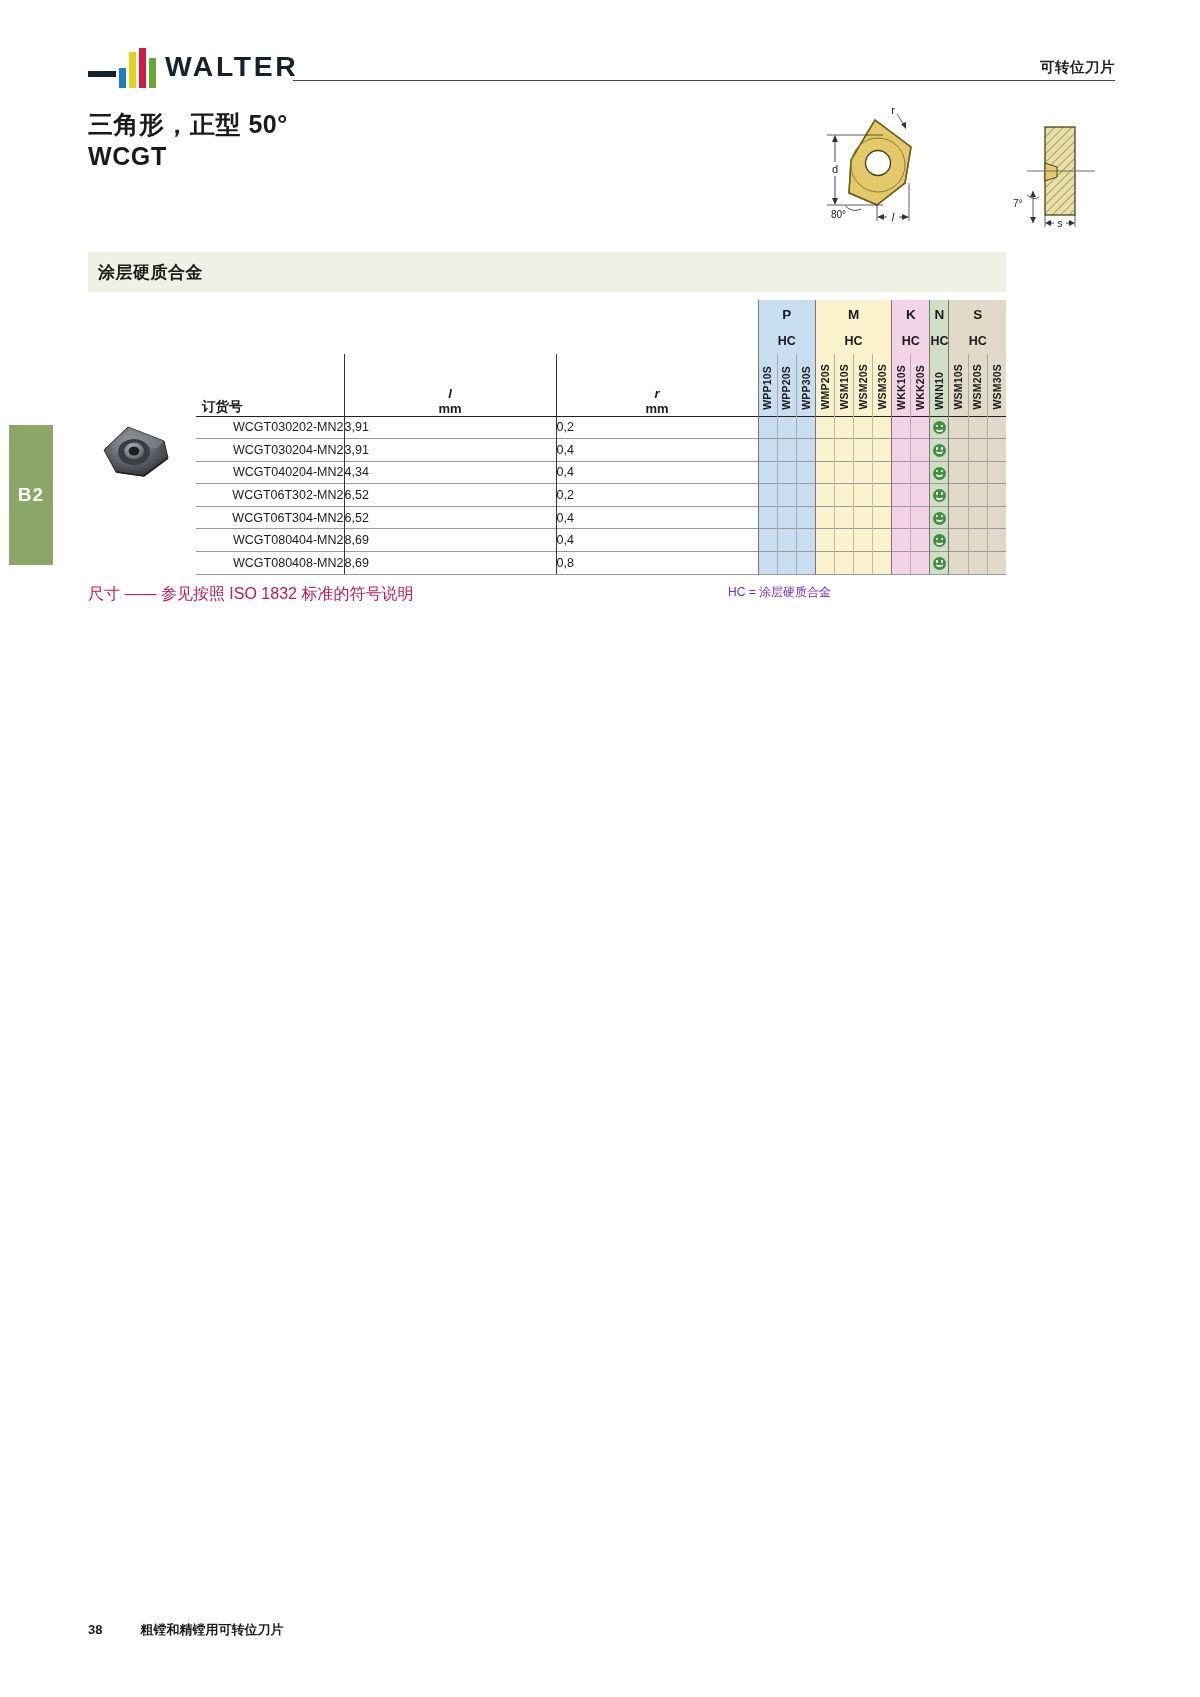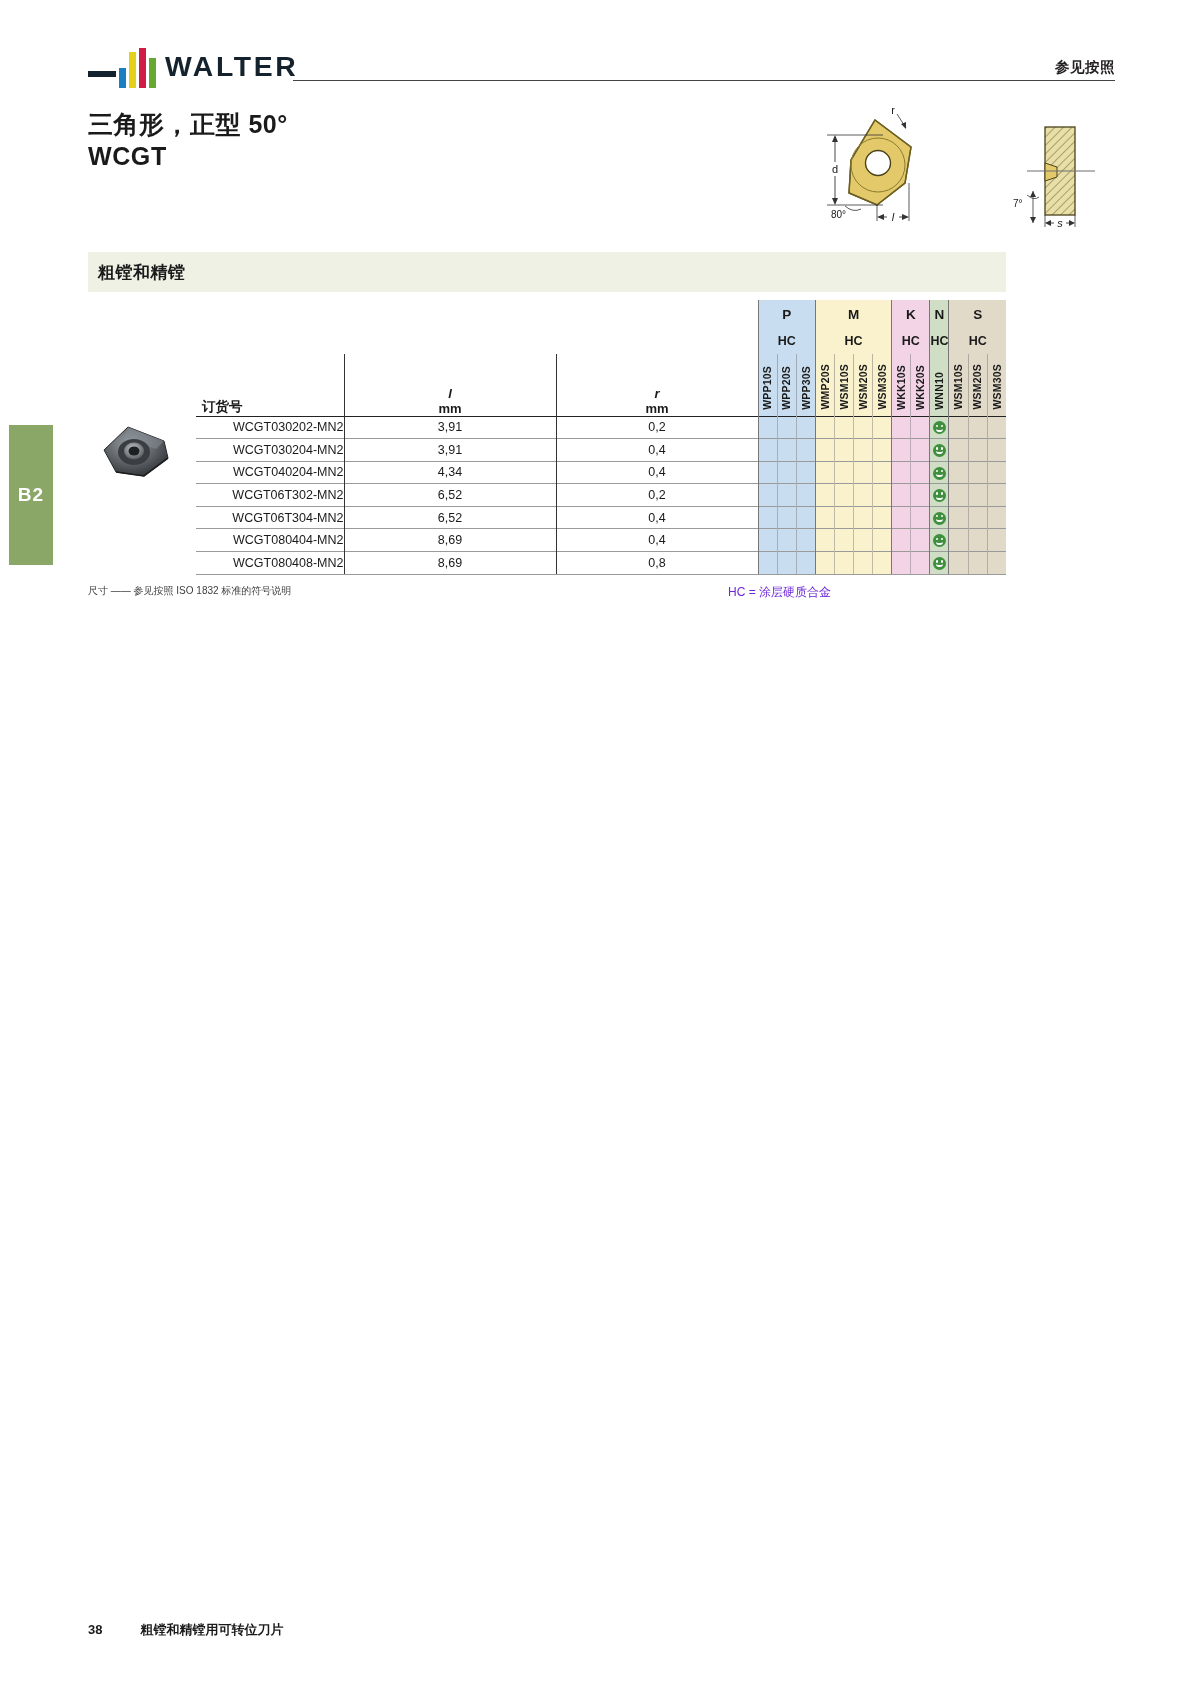--- a/index.html
+++ b/index.html
@@ -96,21 +96,21 @@
   .unit-cell { text-align:center; vertical-align:bottom; font-size:13px; font-weight:700; }
   .unit-cell .u1 { display:block; font-style:italic; font-weight:700; }
   .unit-cell .u2 { display:block; font-weight:700; }
 
   .order-hdr { font-size:13.5px; font-weight:700; vertical-align:bottom; padding-left:6px !important; }
 
   .vdiv { border-left:1px solid #333; }
 
   tr.data td { height:22.6px; font-size:12.5px; border-top:1px solid #9a9a9a; }
   tr.data td.c-order { padding-left:8px !important; text-align:right; }
-  tr.data td.c-num { text-align:center; }
+  tr.data td.c-num { text-align:left; }
   tr.data td.g { border-left:1px solid rgba(120,120,120,0.45); }
   tr.first-data td { border-top:1px solid #222; }
   tr.last-data td { border-bottom:1px solid #9a9a9a; }
 
   .thumb-cell { vertical-align:top; padding-top:6px !important; border-top:none !important; }
 
   .dot {
     display:inline-block; width:13px; height:13px; border-radius:50%;
     background:#3f8f3f; position:relative; vertical-align:middle;
   }
@@ -120,21 +120,21 @@
   }
   .dot::before { left:2.8px; }
   .dot::after  { left:7.6px; }
   .dot i {
     position:absolute; left:3.3px; top:7.4px; width:6.4px; height:3px;
     border-bottom:2px solid #ffffff; border-radius:0 0 5px 5px;
   }
 
   
   .footnotes { position:absolute; left:88px; top:584px; width:918px; height:20px; }
-  .fn-left  { position:absolute; left:0;   top:0; font-size:10px; color:#404040; }
+  .fn-left  { position:absolute; left:0;   top:0; font-size:16px; color:#be185d; }
   .fn-right { position:absolute; left:640px; top:0; font-size:12px; color:#6d28d9; }
 
   
   .page-footer { position:absolute; left:88px; bottom:58px; width:900px; }
   .pf-num { display:inline-block; width:48px; font-size:13px; font-weight:700; color:#1a1a1a;margin-top:8px; }
   .pf-txt { font-size:13px; font-weight:700; color:#1a1a1a; }
 </style>
 </head>
 <body>
 
@@ -143,21 +143,21 @@
     <div class="logo-dash"></div>
     <div class="logo-bars">
       <i class="bar-blue"></i>
         <i class="bar-yellow"></i>
         <i class="bar-red"></i>
         <i class="bar-green"></i>
     </div>
     <div class="logo-word">WALTER</div>
   </div>
   <div class="header-rule"></div>
-  <div class="header-right">参见按照</div>
+  <div class="header-right">可转位刀片</div>
 </div>
 
 <div class="title-block">
   <div class="title-line1">三角形，正型 50°</div>
   <div class="title-line2">WCGT</div>
 </div>
 
 <div class="drawing">
   <svg width="330" height="125" viewBox="0 0 330 125">
     <defs>
@@ -213,21 +213,21 @@
     <rect x="249" y="112" width="12" height="12" fill="#ffffff"></rect>
     <text x="255" y="122" font-family="Liberation Sans, sans-serif" font-size="11" font-style="italic" fill="#1a1a1a" text-anchor="middle">s</text>
   </svg>
 </div>
 
 <div class="side-tab">
   <span>B2</span>
 </div>
 
 <div class="section-bar">
-  <span>粗镗和精镗</span>
+  <span>涂层硬质合金</span>
 </div>
 
 <div class="table-wrap">
   <table class="main">
     <colgroup>
       <col class="col-img">
         <col class="col-order">
         <col class="col-l">
         <col class="col-r">
       <col class="gcol">

